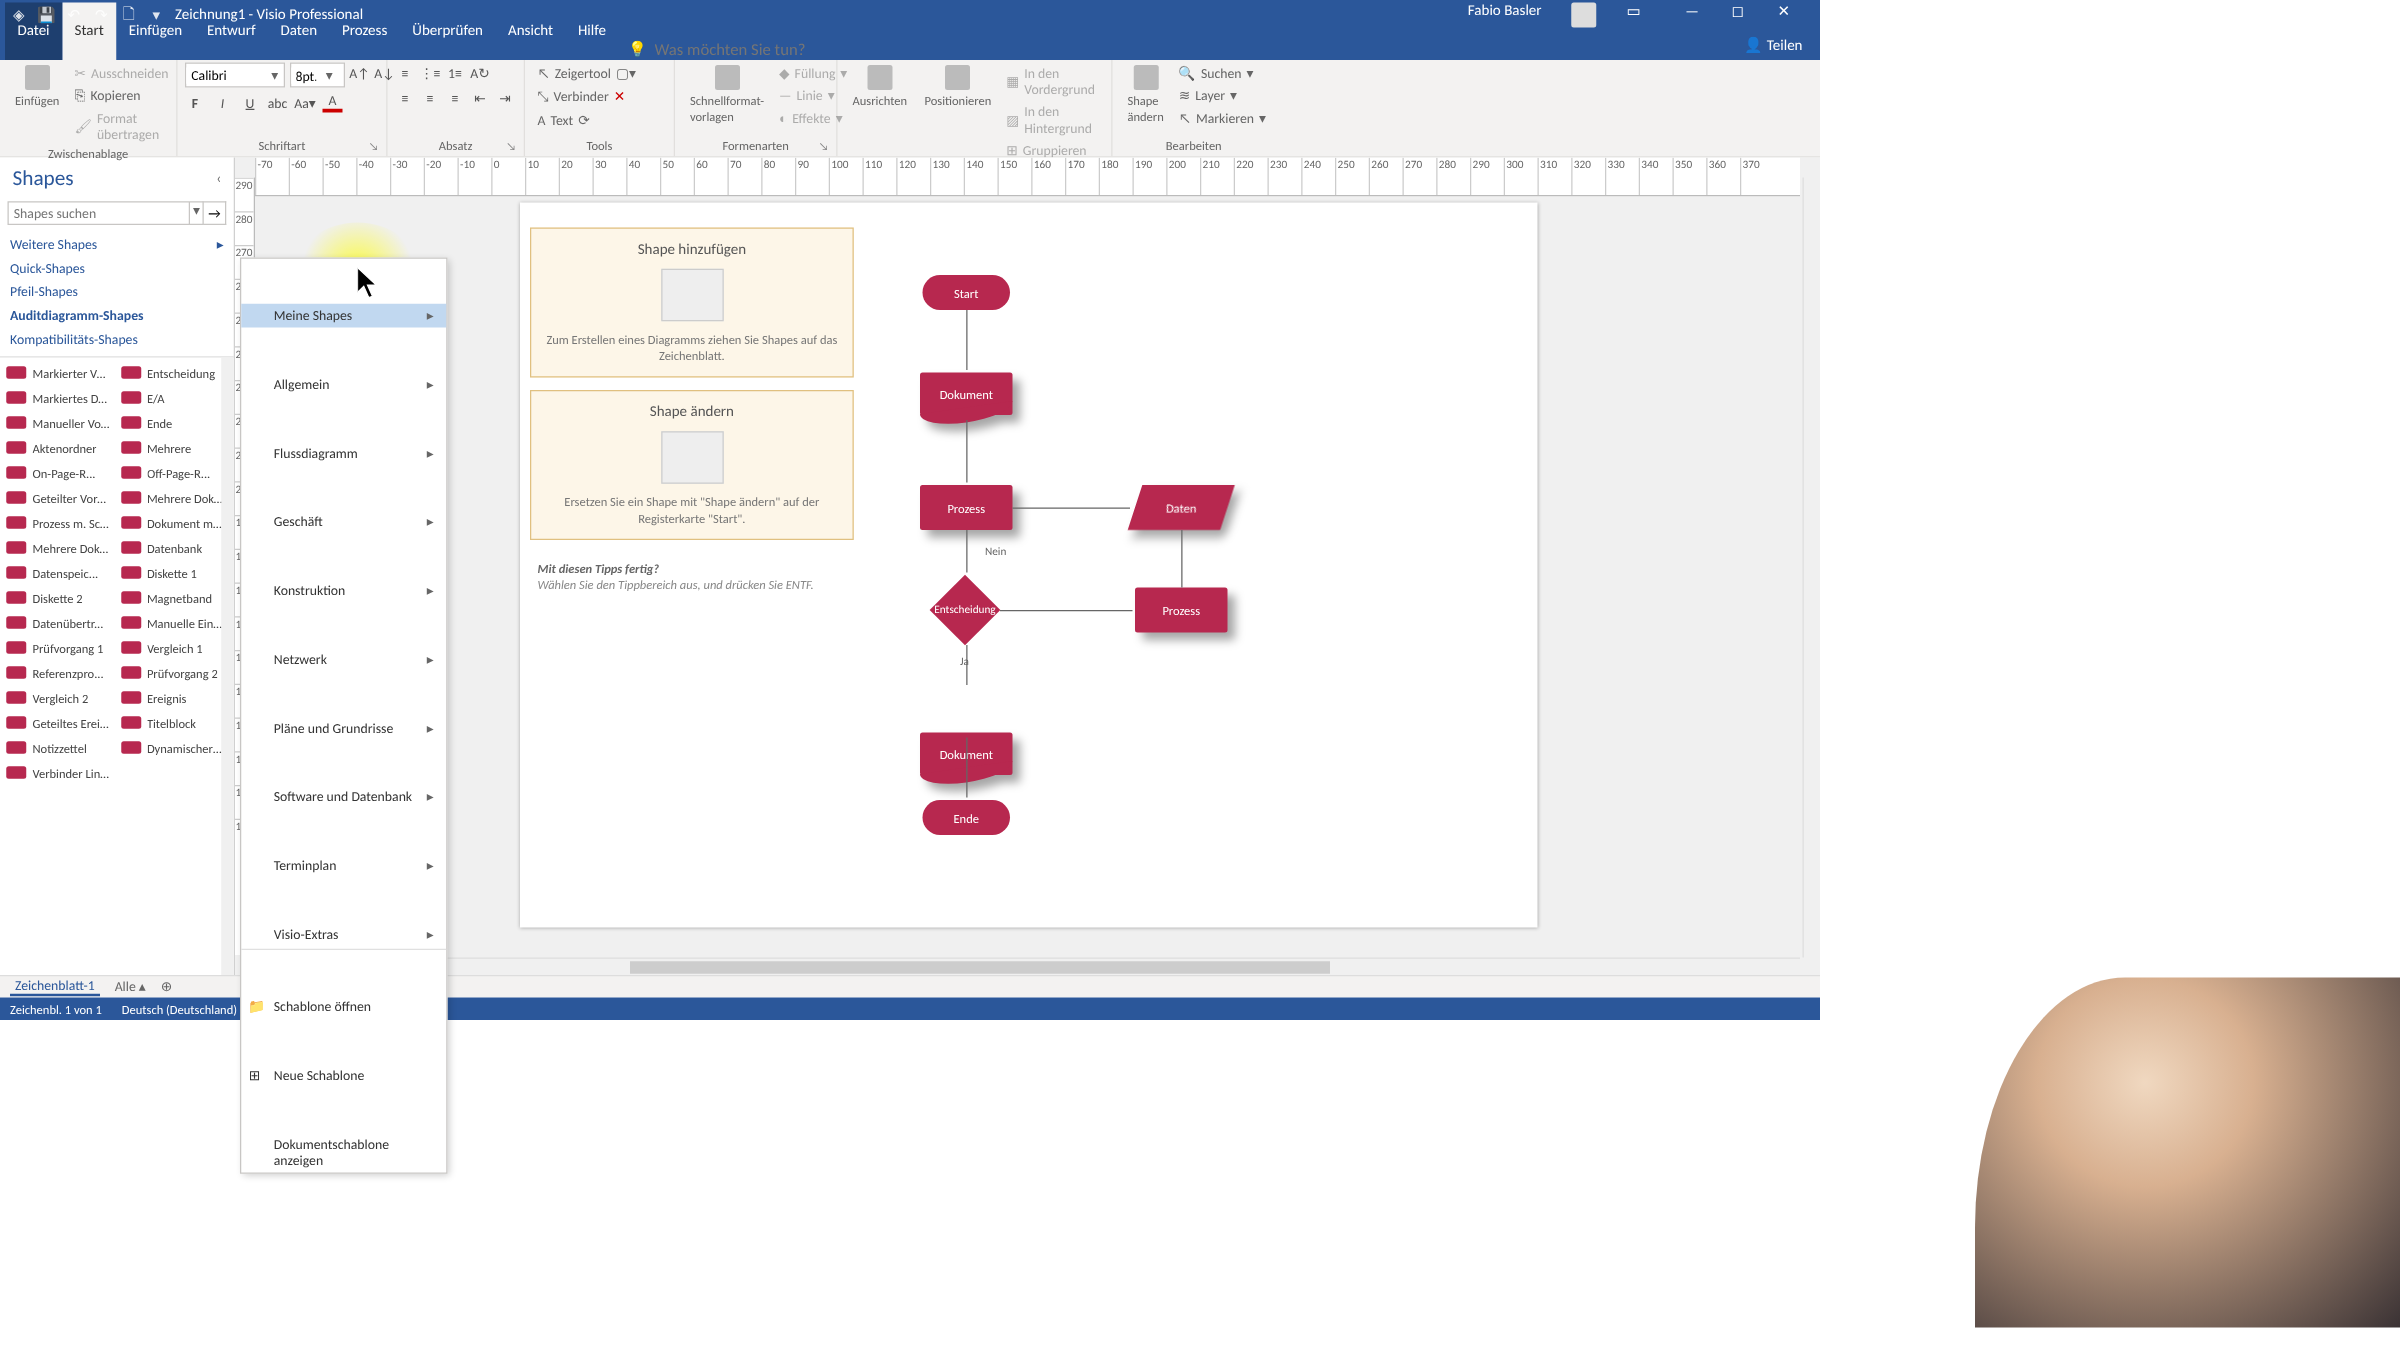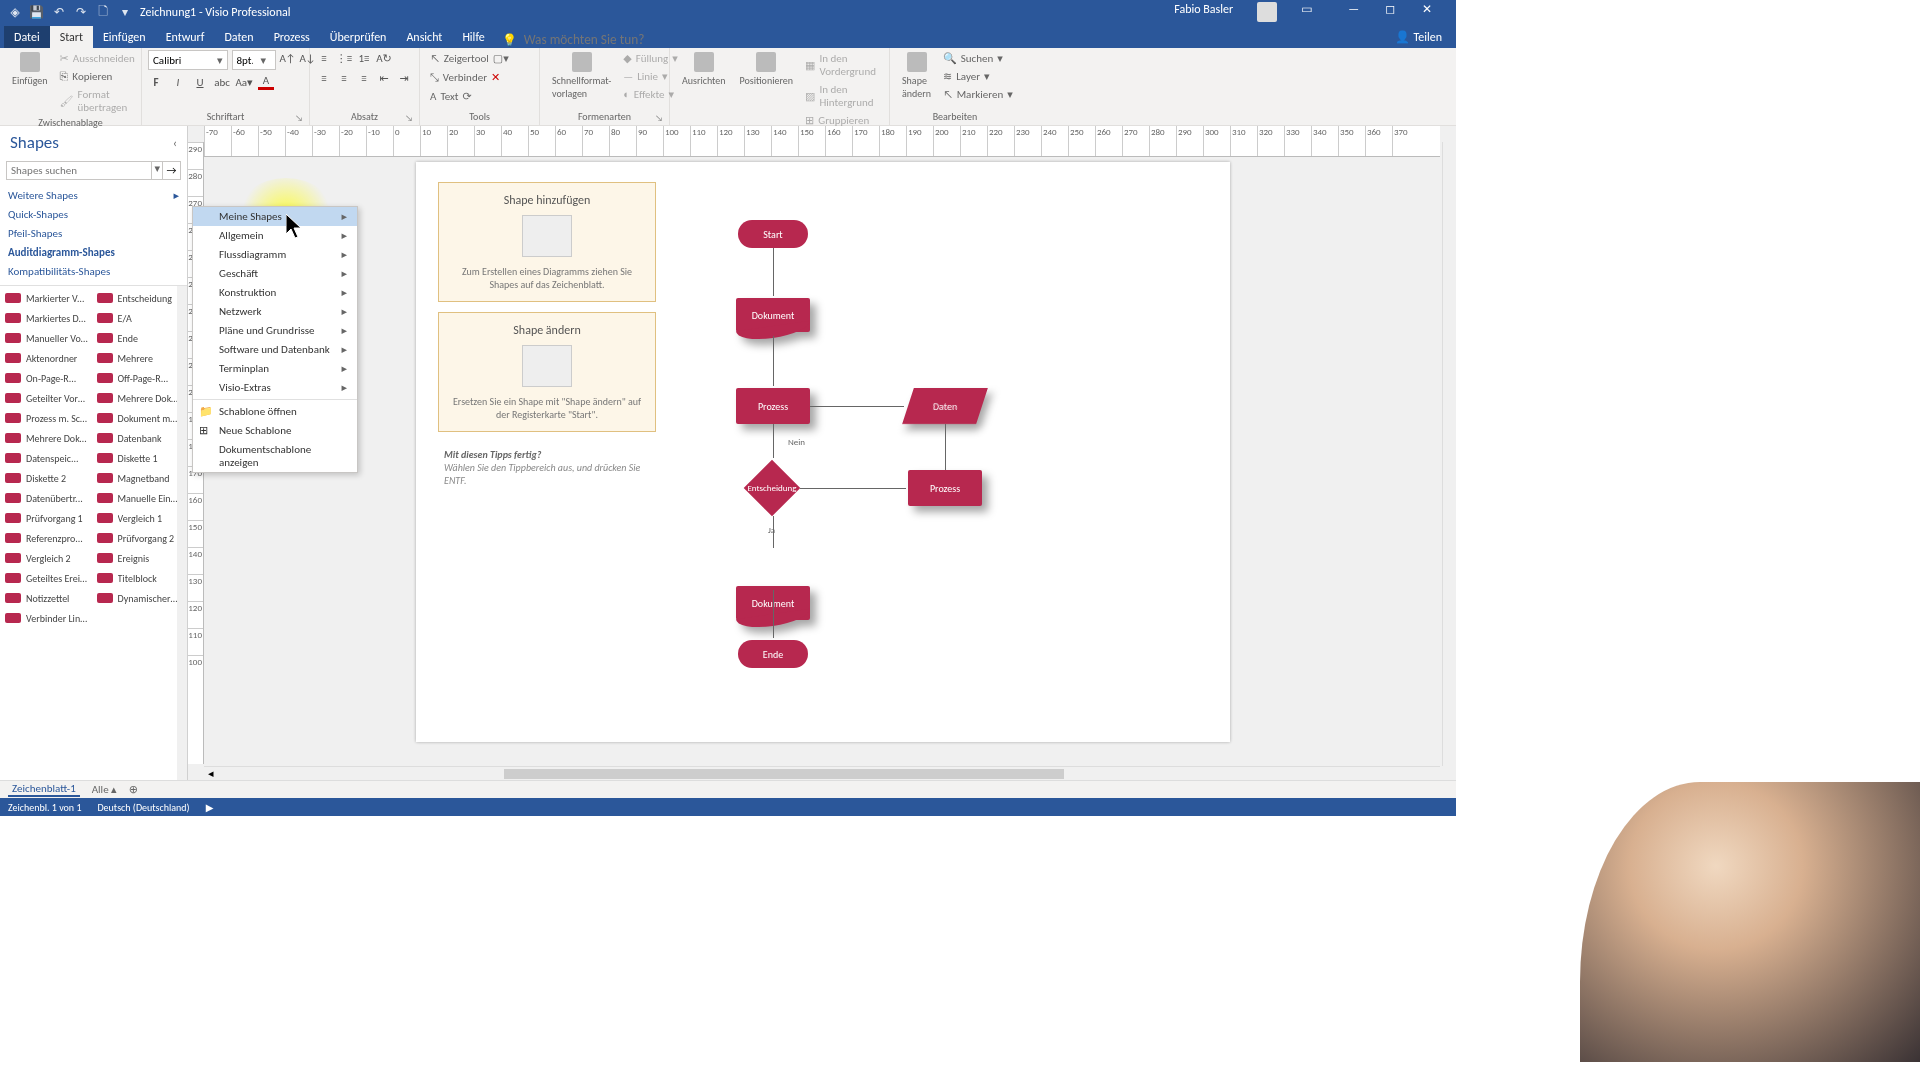--- a/index.html
+++ b/index.html
@@ -9,21 +9,21 @@
 .titlebar { background: #2b579a; height: 24px; display: flex; align-items: center; color: #fff; font-size: 12px; }
 .titlebar .qat { display: flex; align-items: center; gap: 8px; padding: 0 8px; }
 .titlebar .qat span { width: 14px; height: 14px; display: inline-flex; align-items: center; justify-content: center; opacity: 0.85; }
 .titlebar .title { flex: 1; text-align: left; }
 .titlebar .user { display: flex; gap: 24px; padding: 0 12px; }
 .titlebar .avatar { width: 20px; height: 20px; background: #ddd; border-radius: 2px; }
 .winbtns span { width: 34px; display: inline-block; text-align: center; }
 
 
 .tabs { background: #2b579a; height: 24px; display: flex; align-items: flex-end; padding: 0 4px; color: #fff; font-size: 12px; }
-.tabs .tab { padding: 4px 10px; cursor: pointer; }
+.tabs .tab { padding: 16px 10px; cursor: pointer; }
 .tabs .tab.file { background: #1e3f6f; }
 .tabs .tab.active { background: #f3f2f1; color: #333; }
 .tabs .fill { flex: 1; }
 .tabs .tell { display: flex; align-items: center; gap: 6px; color: #bcd; padding: 0 8px; }
 .tabs .share { padding: 4px 10px; }
 
 
 .ribbon { background: #f3f2f1; border-bottom: 1px solid #e1dfdd; height: 78px; display: flex; }
 .group { border-right: 1px solid #e1dfdd; display: flex; flex-direction: column; justify-content: space-between; padding: 2px 6px 0 6px; }
 .group .buttons { display: flex; align-items: flex-start; gap: 2px; flex: 1; }
@@ -52,40 +52,40 @@
 .cat-list .item { padding: 3px 2px; display: flex; align-items: center; justify-content: space-between; }
 .cat-list .item.bold { font-weight: bold; }
 .shape-grid { flex: 1; overflow: hidden; border-top: 1px solid #e0e0e0; padding: 4px 2px; font-size: 10px; color: #444; display: grid; grid-template-columns: 1fr 1fr; gap: 4px 0; align-content: start; position: relative; }
 .shape-item { display: flex; align-items: center; gap: 4px; padding: 1px 2px; }
 .shape-ic { width: 18px; height: 14px; flex-shrink: 0; }
 .shape-txt { white-space: nowrap; overflow: hidden; text-overflow: ellipsis; max-width: 62px; }
 .shape-grid .vsb { position: absolute; right: 0; top: 0; bottom: 0; width: 10px; background: #f0f0f0; }
 
 
 .submenu { position: absolute; left: 192px; top: 206px; width: 166px; background: #fff; border: 1px solid #c8c6c4; box-shadow: 2px 2px 6px rgba(0,0,0,0.2); font-size: 11px; z-index: 50; }
-.submenu .mi { padding: 3px 10px 3px 26px; display: flex; justify-content: space-between; color: #333; position: relative; }
+.submenu .mi { padding: 3px 10px 3px 26px; display: flex; justify-content: space-between; color: #333; position: relative; margin-top: 36px; }
 .submenu .mi.hl { background: #c1d8f0; }
 .submenu .mi .ar { color: #666; }
 .submenu .sep { border-top: 1px solid #e0e0e0; margin: 2px 0; }
 .submenu .mi .preic { position: absolute; left: 6px; }
 
 
 .glow { position: absolute; left: 236px; top: 178px; width: 100px; height: 80px; border-radius: 50%; background: radial-gradient(circle, rgba(255,255,0,0.75) 0%, rgba(255,255,0,0) 70%); z-index: 48; pointer-events: none; }
 .cursor { position: absolute; left: 286px; top: 214px; z-index: 60; font-size: 20px; pointer-events: none; }
 
 
 .canvas-wrap { flex: 1; position: relative; background: #f0f0f0; overflow: hidden; }
 .hruler { position: absolute; top: 0; left: 16px; right: 16px; height: 31px; background: #fff; border-bottom: 1px solid #bbb; display: flex; font-size: 9px; color: #666; overflow: hidden; }
 .hruler span { width: 27px; border-left: 1px solid #ccc; padding-left: 1px; }
 .vruler { position: absolute; left: 0; top: 16px; bottom: 16px; width: 16px; background: #fff; border-right: 1px solid #bbb; display: flex; flex-direction: column; font-size: 9px; color: #666; overflow: hidden; }
 .vruler span { height: 27px; border-top: 1px solid #ccc; text-align: right; padding-right: 1px; }
 .page { position: absolute; left: 228px; top: 36px; width: 814px; height: 580px; background: #fff; box-shadow: 0 0 3px rgba(0,0,0,0.3); }
 
 
-.tips { position: absolute; left: 250px; top: 56px; width: 218px; }
+.tips { position: absolute; left: 236px; top: 56px; width: 259px; }
 .card { border: 1px solid #e0c080; background: #fdf6e8; margin-bottom: 10px; padding: 10px; text-align: center; }
 .card h4 { font-size: 12px; font-weight: normal; color: #555; margin-bottom: 8px; }
 .card .img { width: 50px; height: 42px; background: #eee; border: 1px solid #ccc; margin: 0 auto 8px; }
 .card p { font-size: 10px; color: #777; line-height: 1.3; }
 .tips .done { font-size: 10px; color: #888; padding: 6px; font-style: italic; }
 .tips .done b { color: #666; }
 
 
 .fc { position: absolute; font-size: 10px; color: #fff; display: flex; align-items: center; justify-content: center; }
 .fc.terminator { width: 70px; height: 28px; background: #b7284f; border-radius: 14px; }

